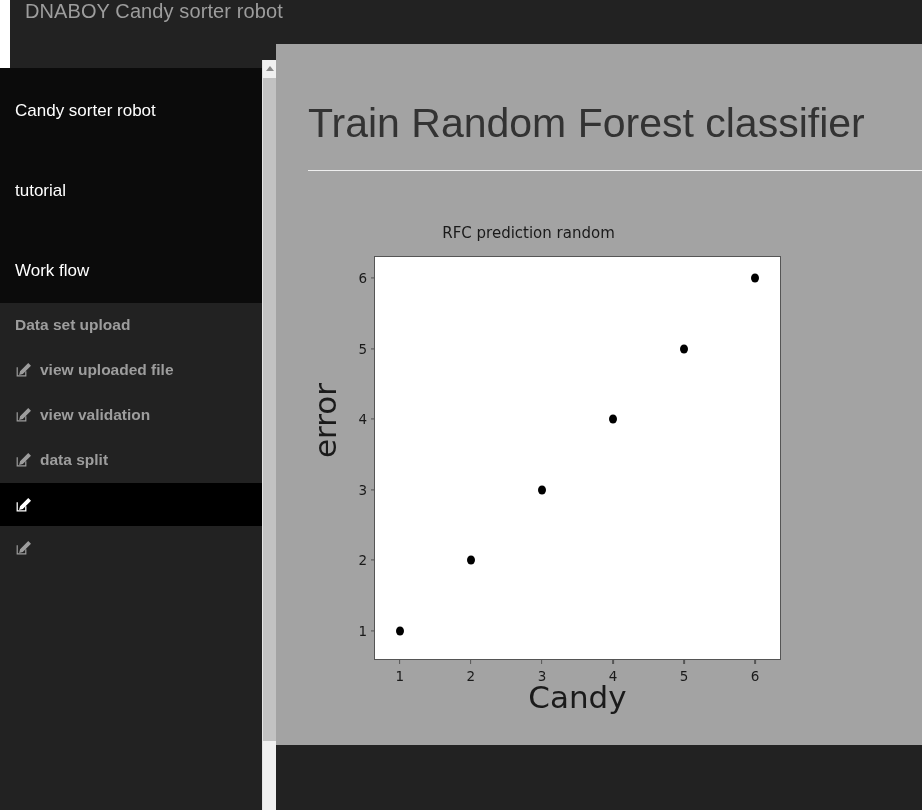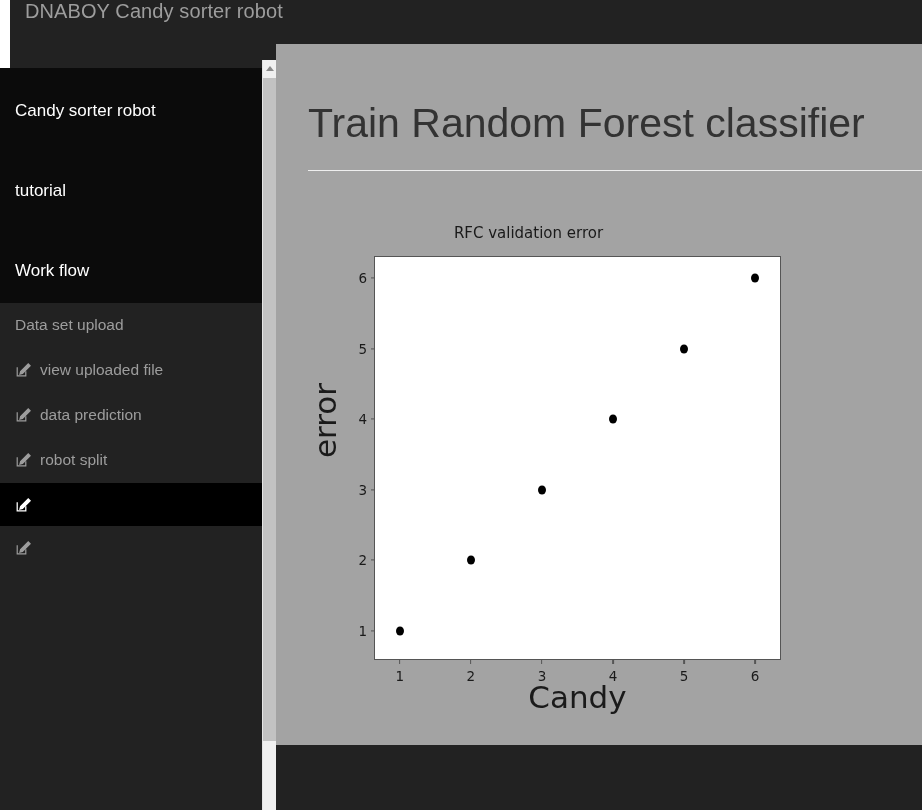--- a/index.html
+++ b/index.html
@@ -56,20 +56,21 @@
   .nav-section { background: #222222; }
 
   .nav-item {
     display: flex;
     align-items: flex-start;
     color: #9d9d9d;
     font-size: 15.5px;
     padding: 12px 10px 12px 15px;
     line-height: 1.35;
     gap: 8px;
+    font-weight: bold;
   }
   .nav-item.plain { padding-left: 15px; }
   .nav-item.active {
     background: #000000;
     color: #ffffff;
     font-weight: bold;
   }
   .nav-item .label { display: block; }
 
   .edit-icon {
@@ -258,31 +259,31 @@
       <span class="label">view uploaded file</span>
     </div>
 
     <div class="nav-item">
       <span class="edit-icon">
         <svg viewBox="0 0 20 20" fill="none" stroke="#9d9d9d" stroke-width="1.4">
           <path d="M2.6 6.3 v10.1 h10.1 V11"></path>
           <path d="M15.6 2.2 l2.2 2.2 -9 9 -3 0.8 0.8 -3 z" fill="#9d9d9d" stroke="#9d9d9d"></path>
         </svg>
       </span>
-      <span class="label">data prediction</span>
+      <span class="label">view validation</span>
     </div>
 
     <div class="nav-item">
       <span class="edit-icon">
         <svg viewBox="0 0 20 20" fill="none" stroke="#9d9d9d" stroke-width="1.4">
           <path d="M2.6 6.3 v10.1 h10.1 V11"></path>
           <path d="M15.6 2.2 l2.2 2.2 -9 9 -3 0.8 0.8 -3 z" fill="#9d9d9d" stroke="#9d9d9d"></path>
         </svg>
       </span>
-      <span class="label">robot split</span>
+      <span class="label">data split</span>
     </div>
 
 
 
     <div class="nav-item active">
       <span class="edit-icon">
         <svg viewBox="0 0 20 20" fill="none" stroke="#ffffff" stroke-width="1.5">
           <path d="M2.6 6.3 v10.1 h10.1 V11"></path>
           <path d="M15.6 2.2 l2.2 2.2 -9 9 -3 0.8 0.8 -3 z" fill="#ffffff" stroke="#ffffff"></path>
         </svg>
@@ -306,21 +307,21 @@
     <span class="arrow"></span>
   </div>
   <div class="sb-thumb"></div>
 </div>
 
 <main id="main">
   <h1 id="page-title">Train Random Forest classifier</h1>
   <div id="title-rule"></div>
 
   <div id="plot-wrap">
-    <div id="plot-title">RFC validation error</div>
+    <div id="plot-title">RFC prediction random</div>
     <div id="plot-frame">
         <div class="tick-y" style="top: 373.789px;">1</div>
         <div class="tick-y" style="top: 303.263px;">2</div>
         <div class="tick-y" style="top: 232.737px;">3</div>
         <div class="tick-y" style="top: 162.211px;">4</div>
         <div class="tick-y" style="top: 91.6842px;">5</div>
         <div class="tick-y" style="top: 21.1579px;">6</div>
         <div class="tick-x" style="left: 24.8684px;">1</div>
         <div class="tick-x" style="left: 95.9211px;">2</div>
         <div class="tick-x" style="left: 166.974px;">3</div>

